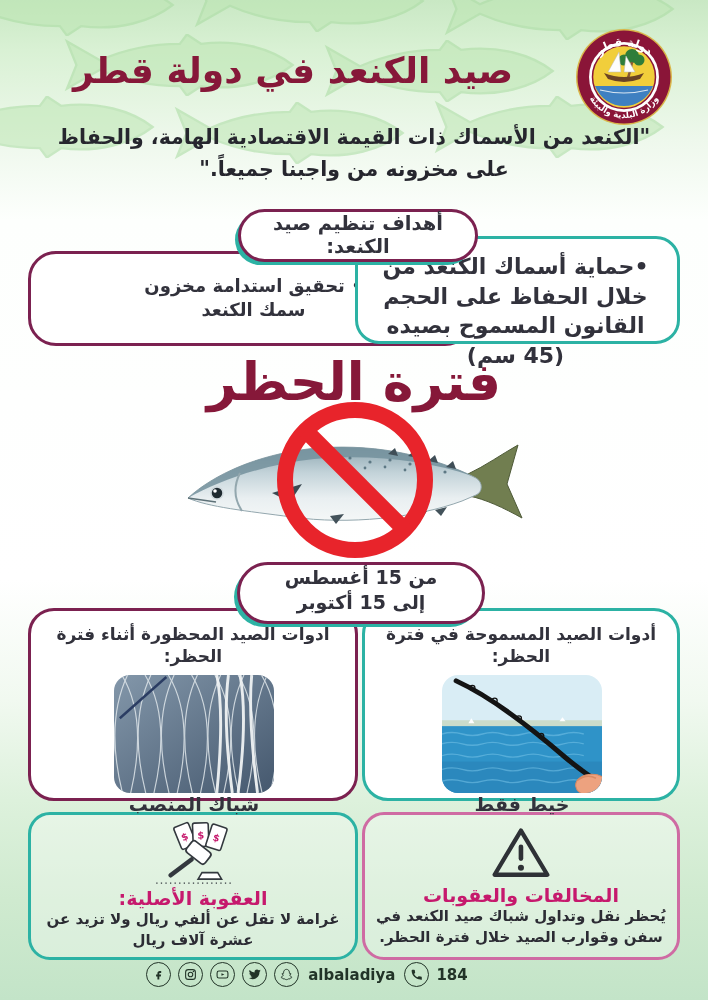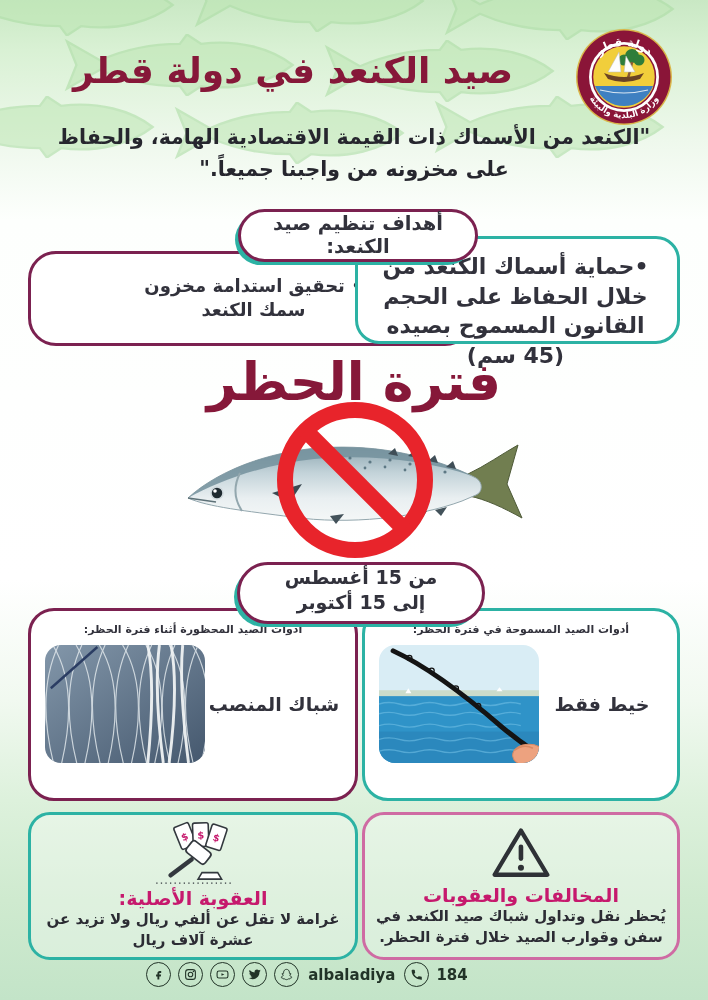--- a/index.html
+++ b/index.html
@@ -40,22 +40,22 @@
   .obj-right-text{padding:13px 16px 6px 12px;text-align:center;font-size:22px;line-height:1.35;}
   .obj-pill{left:238px;top:203px;width:240px;height:53px;font-size:19.5px;}
   
   .ban-title{position:absolute;left:0;top:352px;width:708px;margin:0;text-align:center;font-size:52px;color:#861839;}
   .fish-ban{position:absolute;left:180px;top:398px;width:350px;height:165px;}
   .date-pill{left:237px;top:556px;width:248px;height:62px;font-size:19px;line-height:1.3;}
   
   .tools{top:608px;height:193px;border-radius:26px;z-index:1;}
   .banned-box{left:28px;width:330px;}
   .allowed-box{left:362px;width:318px;}
-  .tool-title{margin:12px auto 6px;width:88%;text-align:center;font-size:11px;line-height:1.3;}
-  .tool-row{display:flex;align-items:center;padding:2px 12px 0 14px;}
+  .tool-title{margin:12px auto 6px;width:88%;text-align:center;font-size:17px;line-height:1.3;}
+  .tool-row{display:flex;align-items:center;padding:2px 12px 0 14px;flex-direction:column;}
   .photo{width:160px;height:118px;border-radius:16px;flex-shrink:0;overflow:hidden;}
   .tool-label{flex:1;text-align:center;font-size:19px;color:#32323c;}
   
   .bottom{top:812px;height:148px;border-radius:22px;background:rgba(255,255,255,.32);
           display:flex;flex-direction:column;align-items:center;}
   .penalty-box{left:28px;width:330px;}
   .violations-box{left:362px;width:318px;}
   .mag-title{font-size:19px;color:#c6196d;line-height:1.1;margin-top:1px;}
   .small-text{width:93%;text-align:center;font-size:15px;line-height:1.42;color:#2c2c34;}
   .gavel-icon{height:68px;margin-top:4px;}

